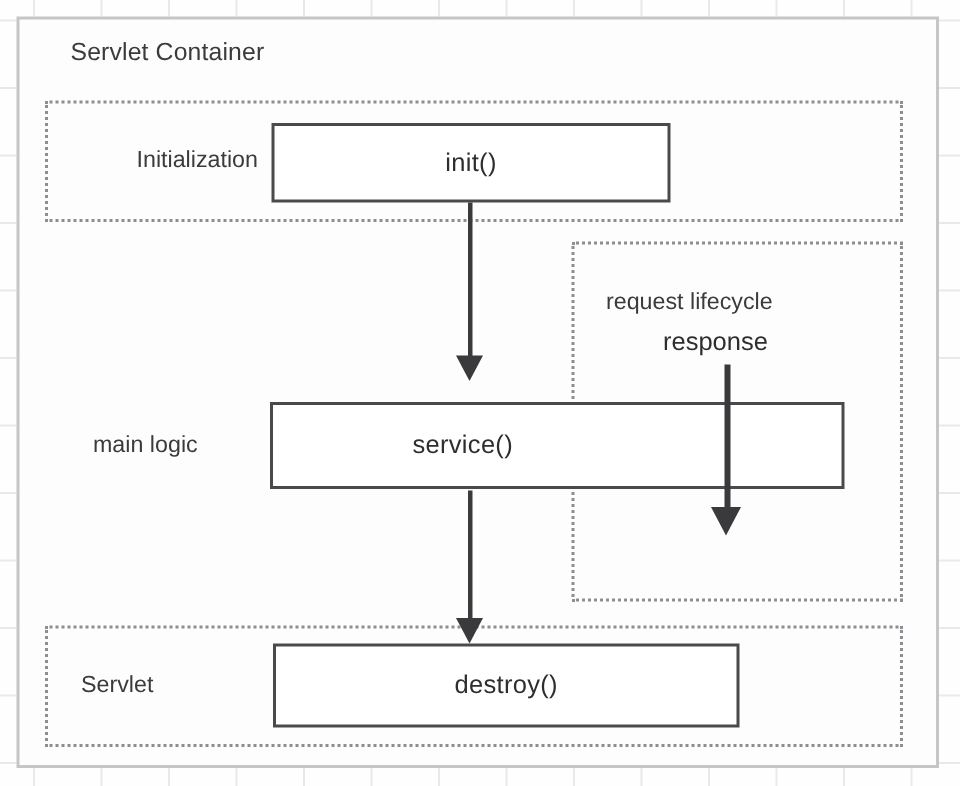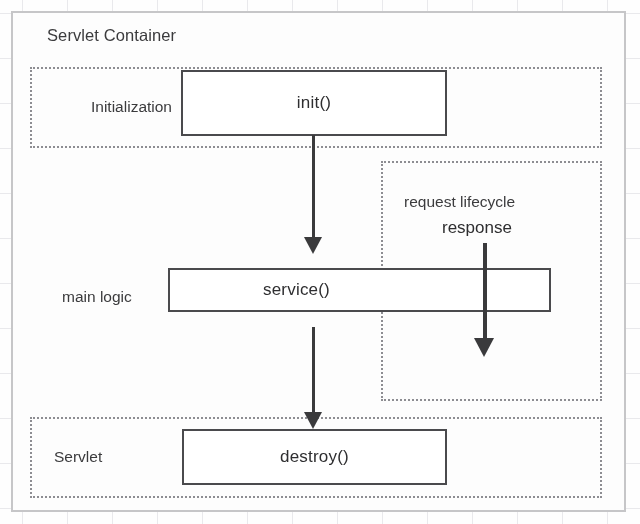--- a/index.html
+++ b/index.html
@@ -94,38 +94,38 @@
     align-items: center;
     justify-content: center;
   }
   .method-box > span {
     font-size: 17px;
     color: #2e2e30;
     letter-spacing: .2px;
   }
   #box-init {
     left: 181px;
-    top: 70px;
+    top: 82px;
     width: 266px;
-    height: 66px;
+    height: 53px;
   }
   #box-service {
-    left: 168px;
+    left: 180px;
     top: 268px;
     width: 383px;
-    height: 44px;
+    height: 58px;
     justify-content: flex-start;
   }
   #box-service > span {
     margin-left: 93px;
   }
   #box-destroy {
     left: 182px;
     top: 429px;
-    width: 265px;
+    width: 311px;
     height: 56px;
   }
 
   
   .arrow {
     position: absolute;
   }
   .arrow-stem {
     position: absolute;
     background: #3a3a3c;

